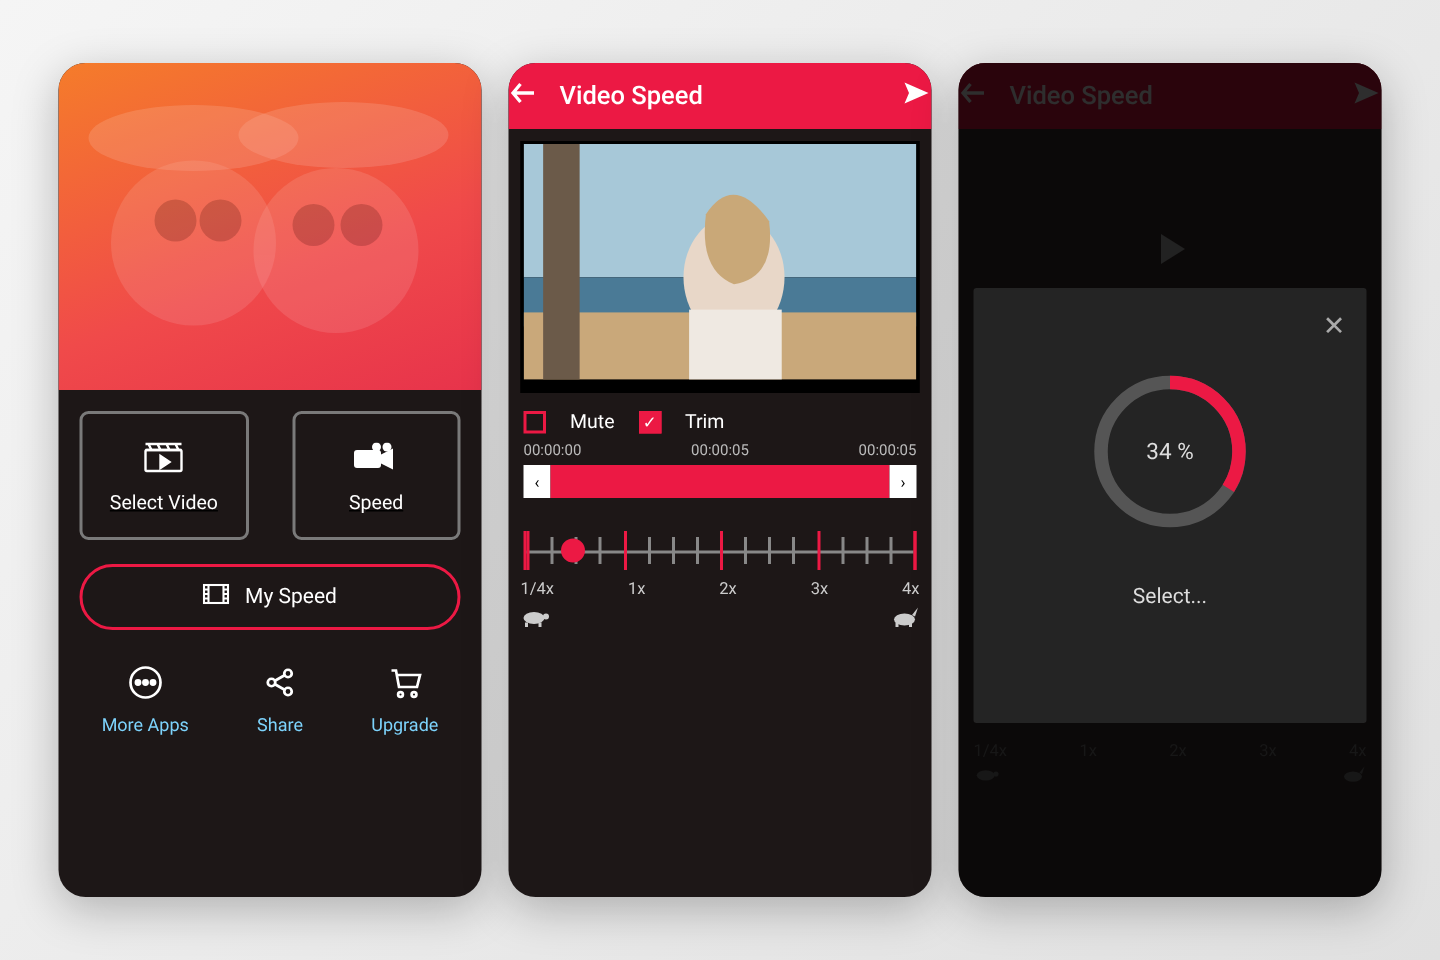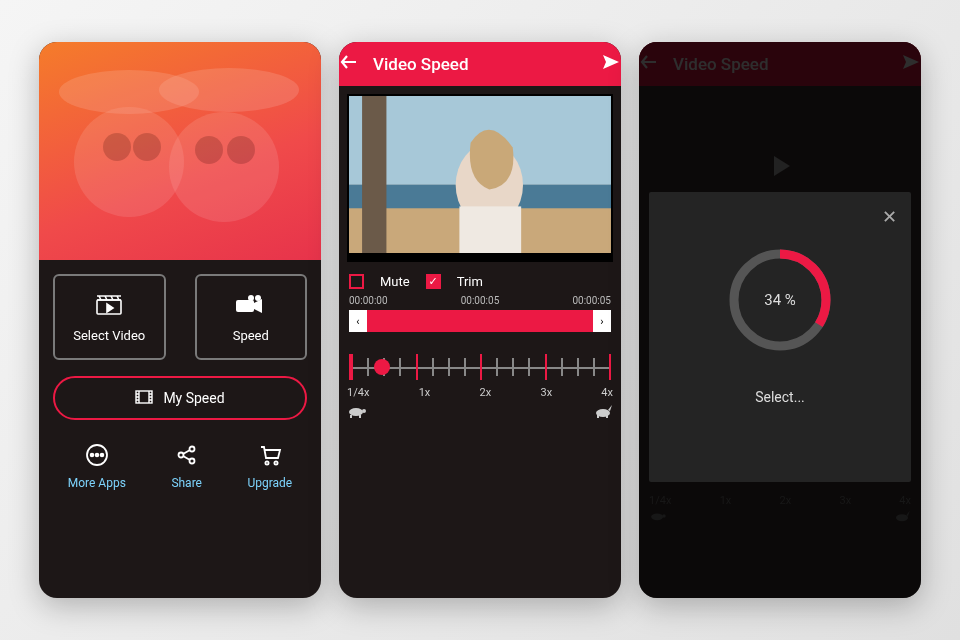--- a/index.html
+++ b/index.html
@@ -19,21 +19,21 @@
     position: relative;
   }
   
   .hero {
     height: 218px;
     background: linear-gradient(160deg, #f57c2a 0%, #f04a4a 60%, #e7334b 100%);
     position: relative; overflow: hidden;
   }
   .hero svg { width: 100%; height: 100%; opacity: 0.45; }
   .grid2 {
-    display: flex; gap: 29px; padding: 14px 14px 0 14px;
+    display: flex; gap: 29px; padding: 14px 14px 0 14px; text-decoration: underline;
   }
   .card-btn {
     flex: 1; border: 2px solid #7a7a7a; border-radius: 6px;
     height: 86px; display: flex; flex-direction: column;
     align-items: center; justify-content: center; gap: 10px;
     color: #fff; font-size: 13px;
   }
   .mystudio {
     margin: 16px 14px 0 14px;
     border: 2px solid #ec1944; border-radius: 24px;

